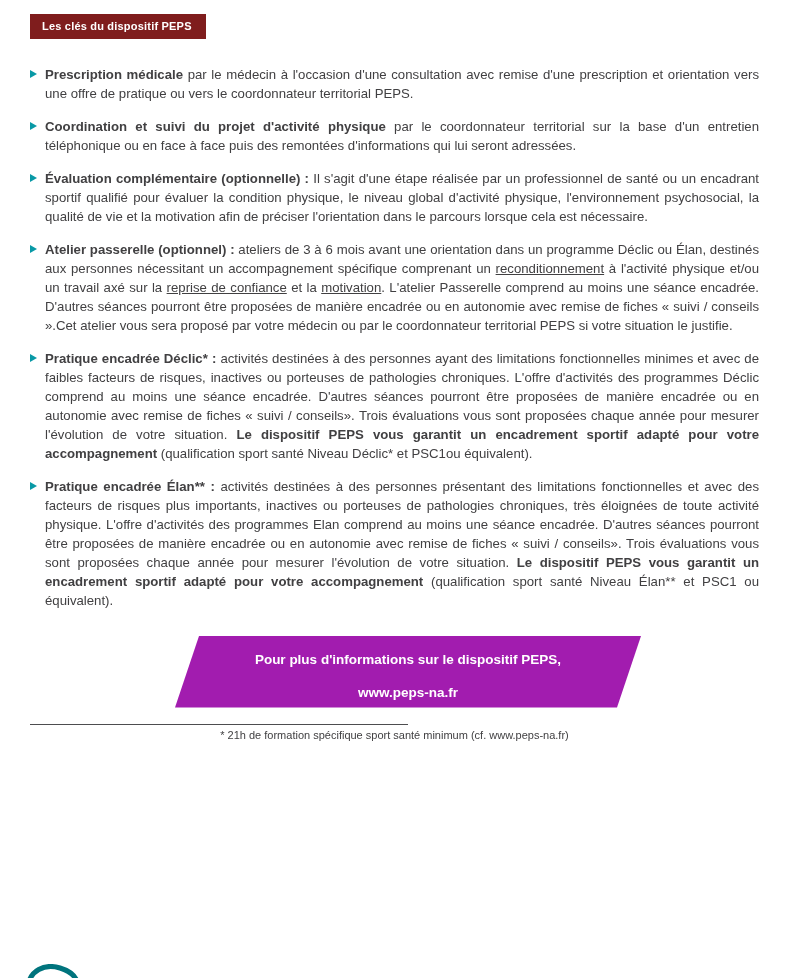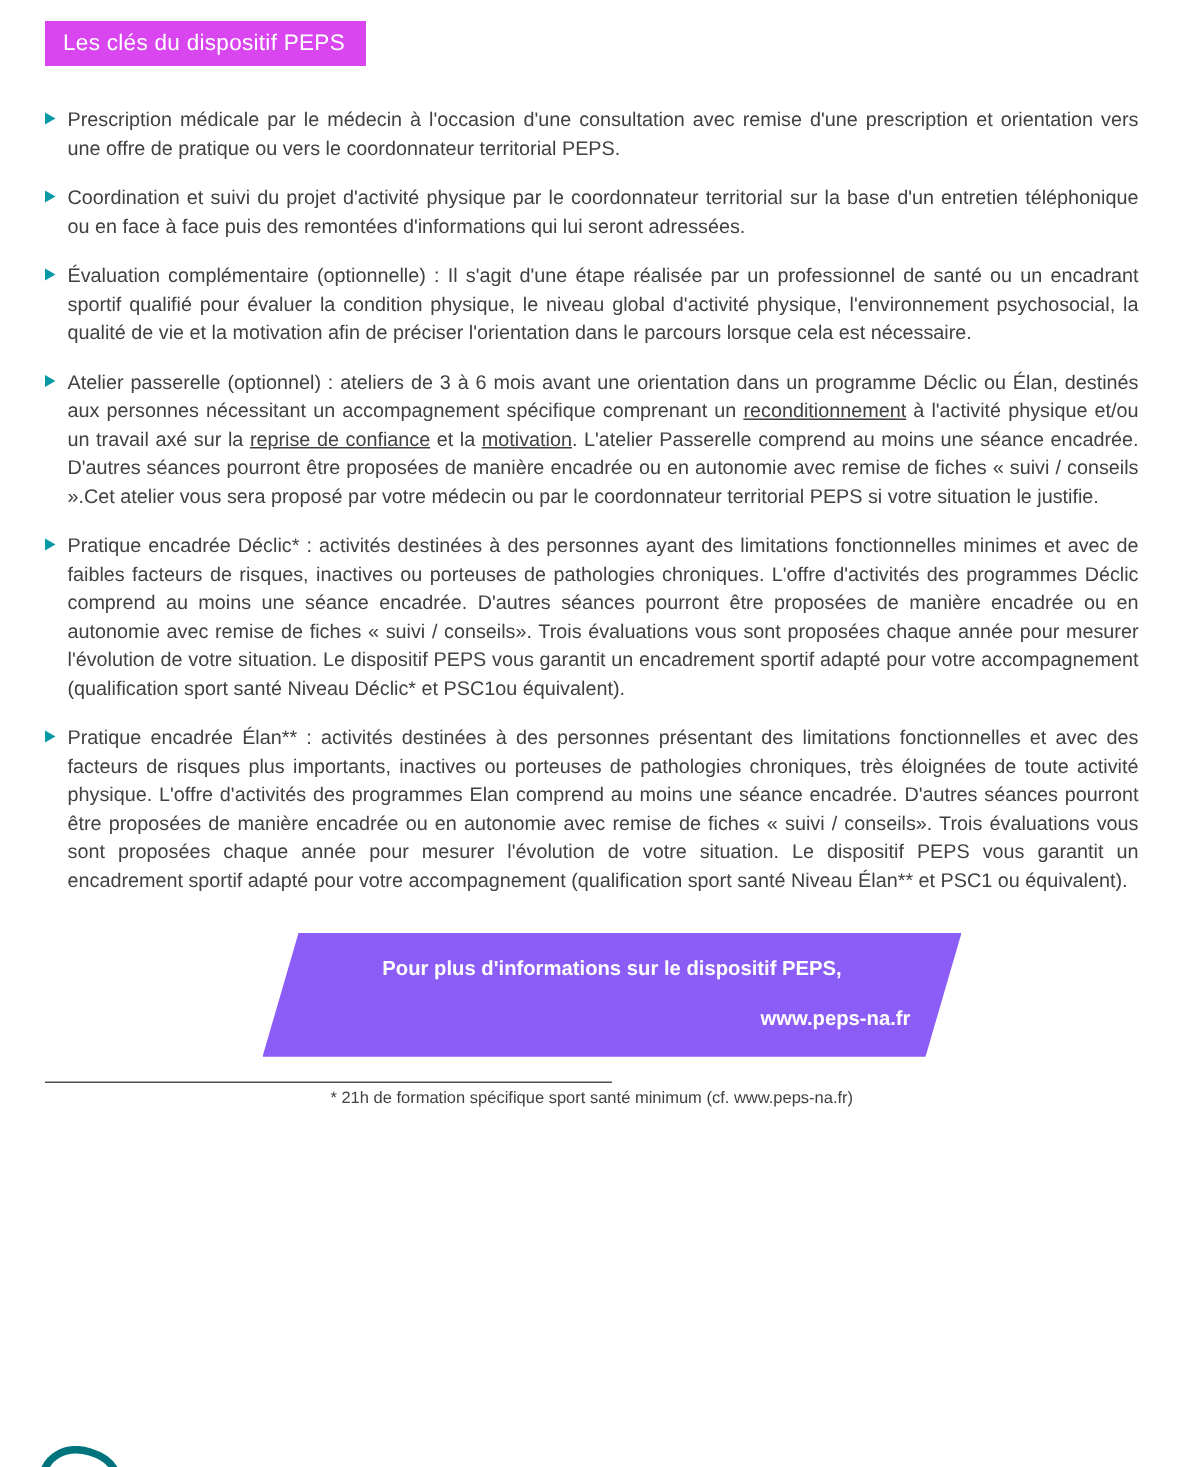--- a/index.html
+++ b/index.html
@@ -9,61 +9,61 @@
     background: #ffffff;
     font-family: "Liberation Sans", sans-serif;
     color: #414042;
     position: relative;
     overflow: hidden;
   }
   .page { padding: 14px 30px 0 30px; position: relative; }
 
   .title-badge {
     display: inline-block;
-    background: #d946ef;
+    background: #7f1d1d;
     color: #ffffff;
-    font-weight: normal;
-    font-size: 15px;
+    font-weight: bold;
+    font-size: 11px;
     padding: 6px 14px 7px 12px;
     letter-spacing: 0.2px;
   }
 
   .bullets { list-style: none; margin: 26px 0 0 0; padding: 0; }
   .bullet {
     position: relative;
     padding-left: 15px;
     font-size: 13.2px;
     line-height: 1.44;
     text-align: justify;
     margin-bottom: 14px;
   }
   .arrow {
     position: absolute; left: 0; top: 5px;
     width: 0; height: 0;
     border-left: 7px solid #0899a6;
     border-top: 4.5px solid transparent;
     border-bottom: 4.5px solid transparent;
   }
-  .seg.b { font-weight: normal; }
+  .seg.b { font-weight: bold; }
   .seg.u { text-decoration: underline; }
 
   .callout {
     width: 466px;
     margin: 26px 0 0 145px;
-    background: #8b5cf6;
+    background: #a21caf;
     color: #ffffff;
     text-align: center;
-    padding: 14px 34px 15px;
+    padding: 14px 34px 4px;
     font-weight: bold;
     font-size: 13.5px;
     line-height: 1.5;
     -webkit-clip-path: polygon(24px 0, 100% 0, calc(100% - 24px) 100%, 0 100%);
     clip-path: polygon(24px 0, 100% 0, calc(100% - 24px) 100%, 0 100%);
   }
-  .callout-url { margin-top: 13px; text-align: right; }
+  .callout-url { margin-top: 13px; }
 
   .footnote-rule {
     margin-top: 16px;
     width: 378px;
     border-top: 1px solid #4d4d4f;
     height: 0;
   }
   .footnote {
     font-size: 11px;
     line-height: 1.38;

